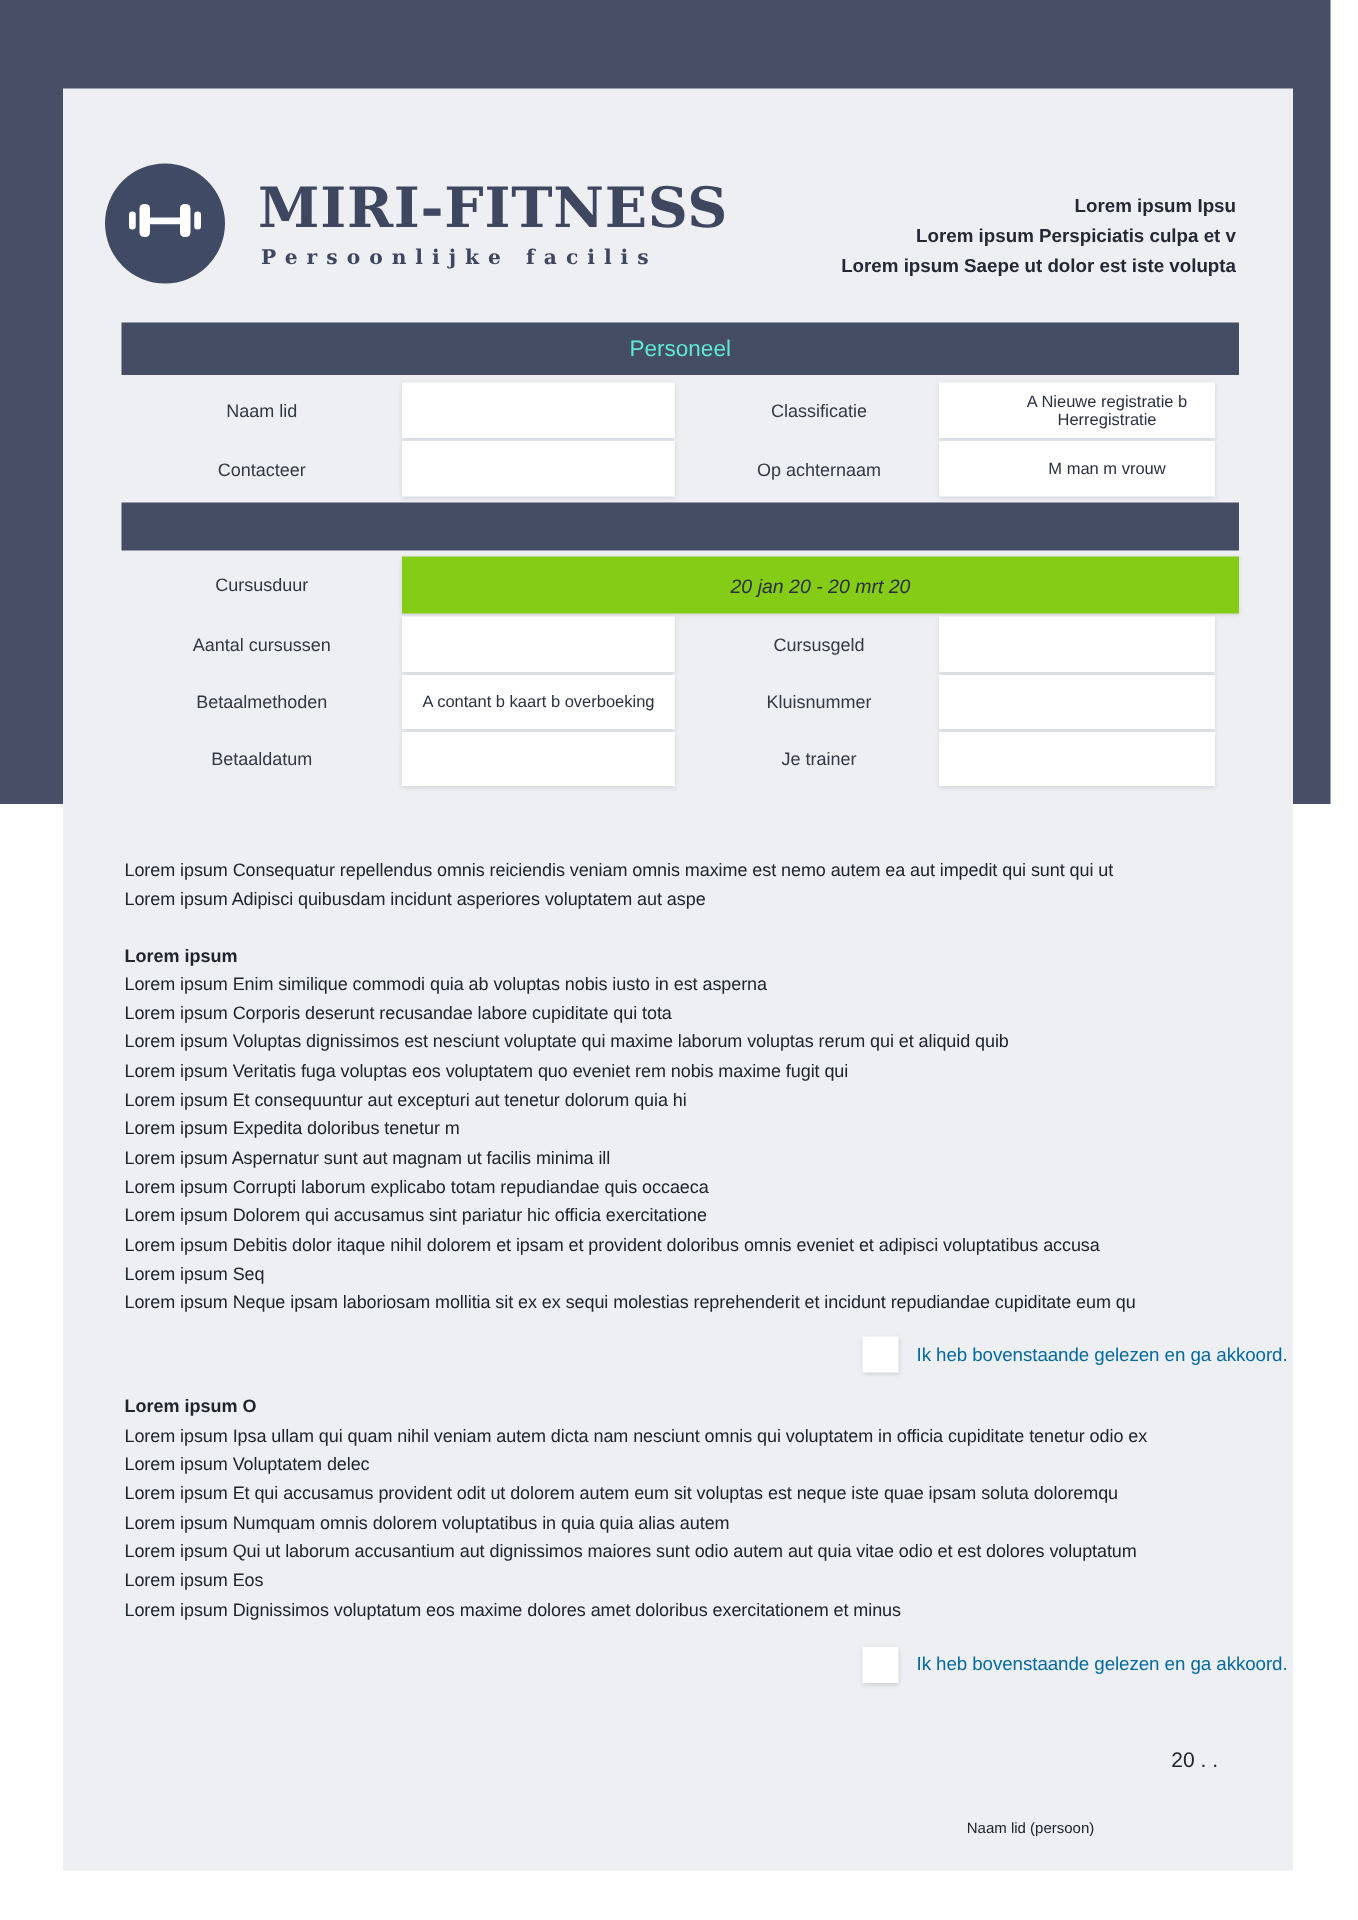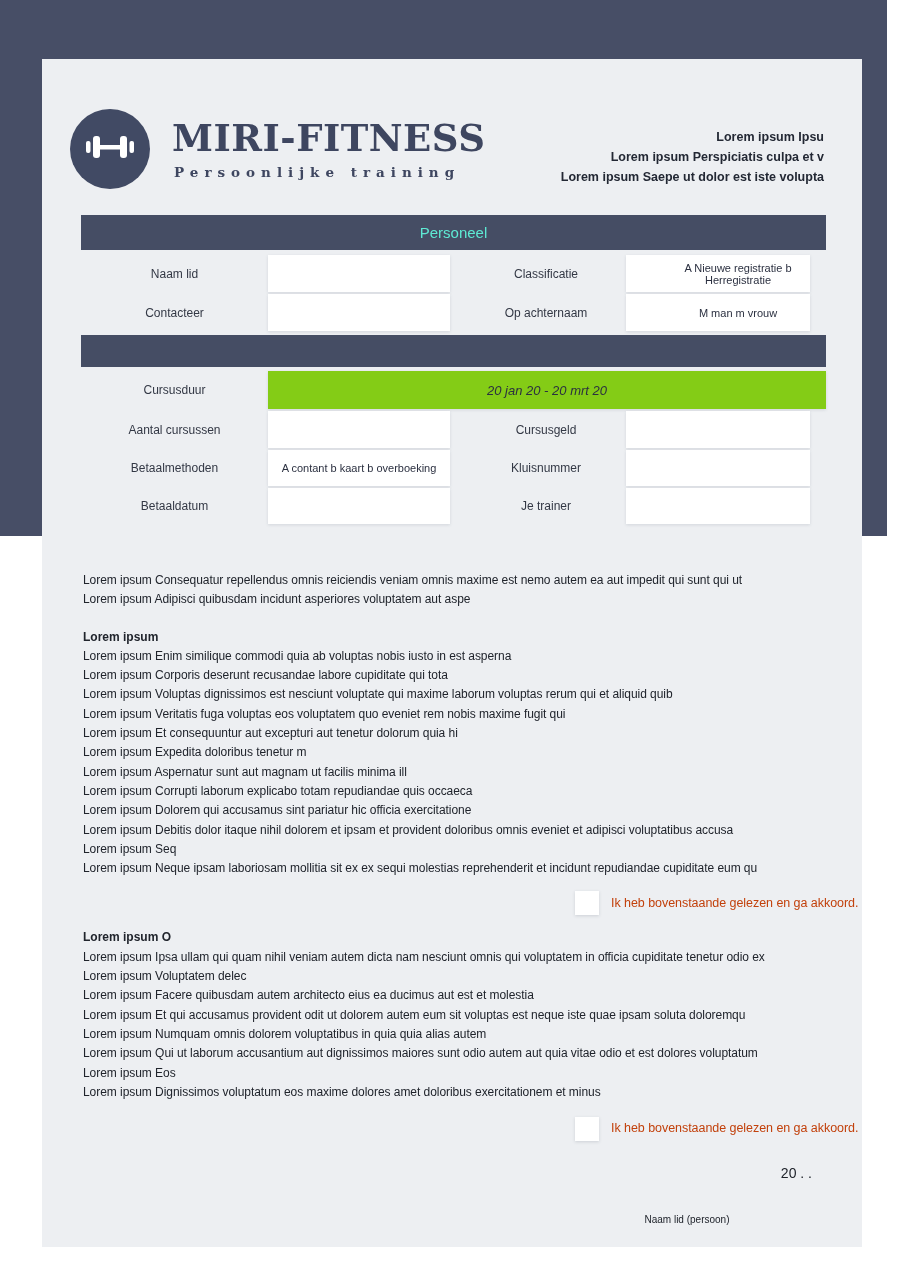--- a/index.html
+++ b/index.html
@@ -67,21 +67,21 @@
   .tline { white-space:nowrap; }
   .gap18 { height:18px; }
   .sec-head { font-weight:700; letter-spacing:0; }
   .agree-row { display:flex; align-items:center; margin-left:492px; }
   .agree-row.a1 { margin-top:13px; margin-bottom:13px; }
   .agree-row.a2 { margin-top:15px; }
   .cb {
     width:24px; height:24px; background:#ffffff; flex:0 0 auto;
     box-shadow:0 1px 3px rgba(60,70,90,0.18); cursor:pointer;
   }
-  .agree-label { margin-left:12px; font-size:12.5px; color:#c2410c; white-space:nowrap; }
+  .agree-label { margin-left:12px; font-size:12.5px; color:#0369a1; white-space:nowrap; }
   .sig-date {
     position:absolute; left:520px; top:1106px; width:250px; text-align:right;
     font-size:14px; color:#20242c;
   }
   .sig-name {
     position:absolute; left:520px; top:1155px; width:250px; text-align:center;
     font-size:10px; color:#20242c;
   }
 </style>
 </head>
@@ -97,21 +97,21 @@
         <svg width="52" height="28" viewBox="0 0 52 26" xmlns="http://www.w3.org/2000/svg">
           <rect x="2" y="7" width="4.5" height="12" rx="2" fill="#ffffff"></rect>
           <rect x="9" y="2" width="7" height="22" rx="3" fill="#ffffff"></rect>
           <rect x="16" y="11" width="20" height="4.5" fill="#ffffff"></rect>
           <rect x="36" y="2" width="7" height="22" rx="3" fill="#ffffff"></rect>
           <rect x="45.5" y="7" width="4.5" height="12" rx="2" fill="#ffffff"></rect>
         </svg>
       </span>
     </div>
     <div class="brand-title">MIRI-FITNESS</div>
-    <div class="brand-tagline">Persoonlijke training</div>
+    <div class="brand-tagline">Persoonlijke facilis</div>
 
     <div class="hdr-right">
       <div class="hline">Lorem ipsum Ipsu</div>
       <div class="hline">Lorem ipsum Perspiciatis culpa et v</div>
       <div class="hline">Lorem ipsum Saepe ut dolor est iste volupta</div>
     </div>
 
     <div class="bar bar1">Personeel</div>
 
     <div class="flabel lab-c1 r1">Naam lid</div>
@@ -163,21 +163,20 @@
       <div class="tline">Lorem ipsum Neque ipsam laboriosam mollitia sit ex ex sequi molestias reprehenderit et incidunt repudiandae cupiditate eum qu</div>
 
       <div class="agree-row a1">
         <span class="cb"></span>
         <span class="agree-label">Ik heb bovenstaande gelezen en ga akkoord.</span>
       </div>
 
       <div class="tline sec-head">Lorem ipsum O</div>
       <div class="tline">Lorem ipsum Ipsa ullam qui quam nihil veniam autem dicta nam nesciunt omnis qui voluptatem in officia cupiditate tenetur odio ex</div>
       <div class="tline">Lorem ipsum Voluptatem delec</div>
-      <div class="tline">Lorem ipsum Facere quibusdam autem architecto eius ea ducimus aut est et molestia</div>
       <div class="tline">Lorem ipsum Et qui accusamus provident odit ut dolorem autem eum sit voluptas est neque iste quae ipsam soluta doloremqu</div>
       <div class="tline">Lorem ipsum Numquam omnis dolorem voluptatibus in quia quia alias autem</div>
       <div class="tline">Lorem ipsum Qui ut laborum accusantium aut dignissimos maiores sunt odio autem aut quia vitae odio et est dolores voluptatum</div>
       <div class="tline">Lorem ipsum Eos</div>
       <div class="tline">Lorem ipsum Dignissimos voluptatum eos maxime dolores amet doloribus exercitationem et minus</div>
 
       <div class="agree-row a2">
         <span class="cb"></span>
         <span class="agree-label">Ik heb bovenstaande gelezen en ga akkoord.</span>
       </div>

